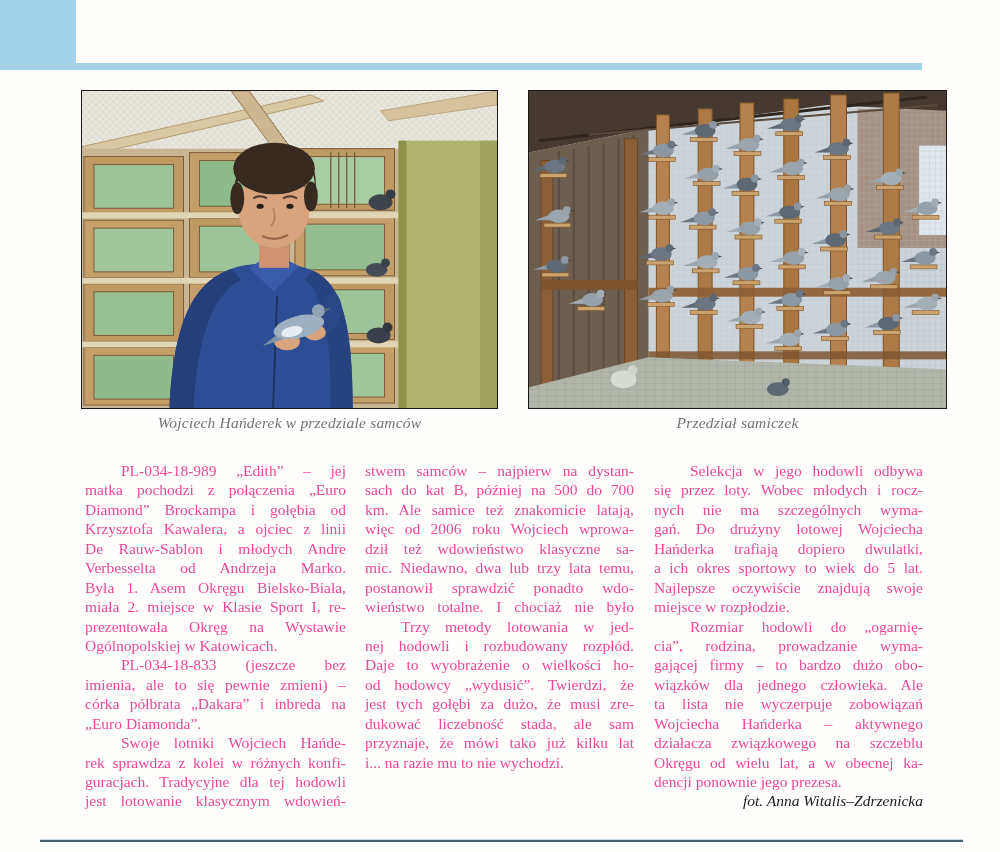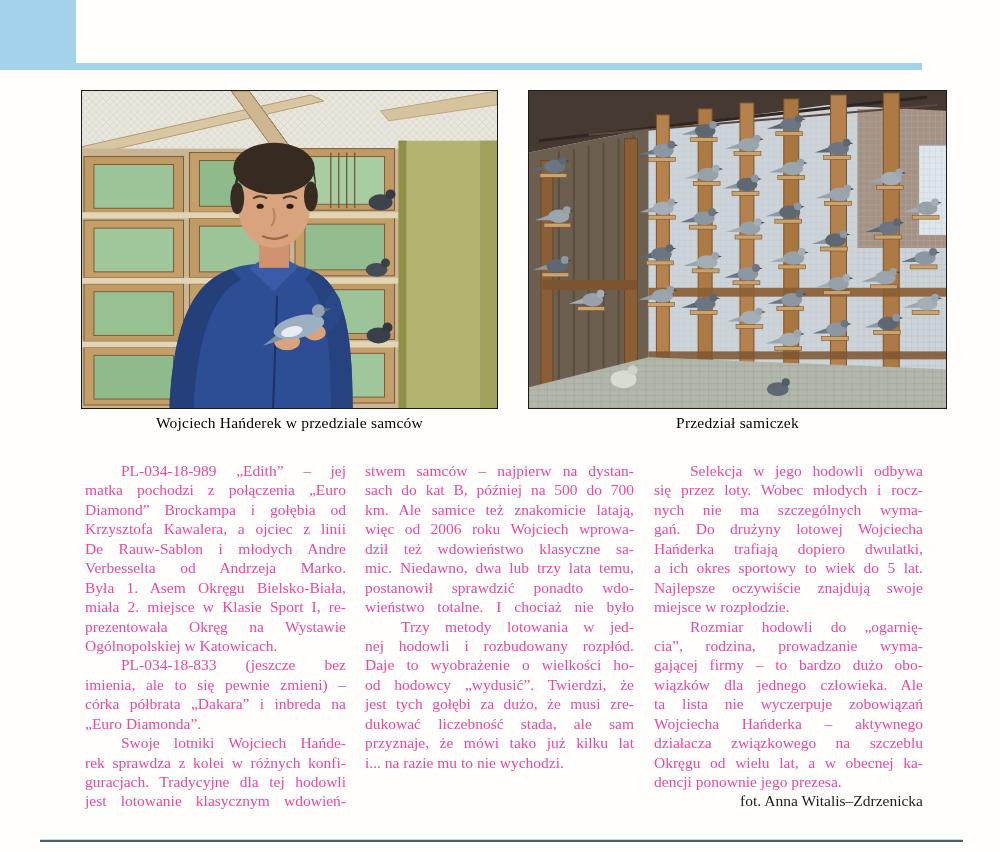--- a/index.html
+++ b/index.html
@@ -7,34 +7,34 @@
     width:1000px;height:852px;position:relative;overflow:hidden;
     background:#fffefd;
     font-family:"Liberation Serif","DejaVu Serif",serif;
   }
   .corner-square{position:absolute;left:0;top:0;width:76px;height:63px;background:#a5d2eb;}
   .top-strip{position:absolute;left:0;top:63px;width:922px;height:7px;background:#a5d2eb;}
   .figure{position:absolute;top:90px;}
   #fig-left{left:81px;width:417px;}
   #fig-right{left:511px;width:419px;padding-left:17px;}
   .photo{display:block;width:100%;height:319px;border:1.5px solid #1b1b1b;box-sizing:border-box;background:#d8d8d2;}
-  .caption{margin-top:5px;text-align:center;font-size:15.5px;color:#000000;letter-spacing:.2px;}
+  .caption{margin-top:5px;text-align:center;font-size:15.5px;color:#737373;letter-spacing:.2px;font-style:italic;}
   .columns{position:absolute;left:85px;top:461px;width:838px;display:flex;}
   .col{flex:none;}
   #col-0{width:261px;margin-right:19px;}
   #col-1{width:269px;margin-right:20px;}
   #col-2{width:269px;}
   .line{
     height:19.45px;line-height:19.45px;font-size:15.5px;color:#ec4899;
     text-align:justify;text-align-last:justify;white-space:nowrap;overflow:visible;
   }
   .line b{font-weight:normal;}
   .line.last{text-align-last:auto;}
   .line.indent{text-indent:36px;}
-  .line.credit{text-align:right;text-align-last:right;color:#1b1b1b;}
+  .line.credit{text-align:right;text-align-last:right;color:#1b1b1b;font-style:italic;}
   .bottom-rule{position:absolute;left:40px;top:839px;width:923px;height:3px;
     background:linear-gradient(to bottom,#c9dbe4 0 1px,#44616d 1px 100%);}
 </style>
 </head>
 <body>
 
 <div class="corner-square"></div>
 <div class="top-strip"></div>
 
 <div class="figure" id="fig-left">

